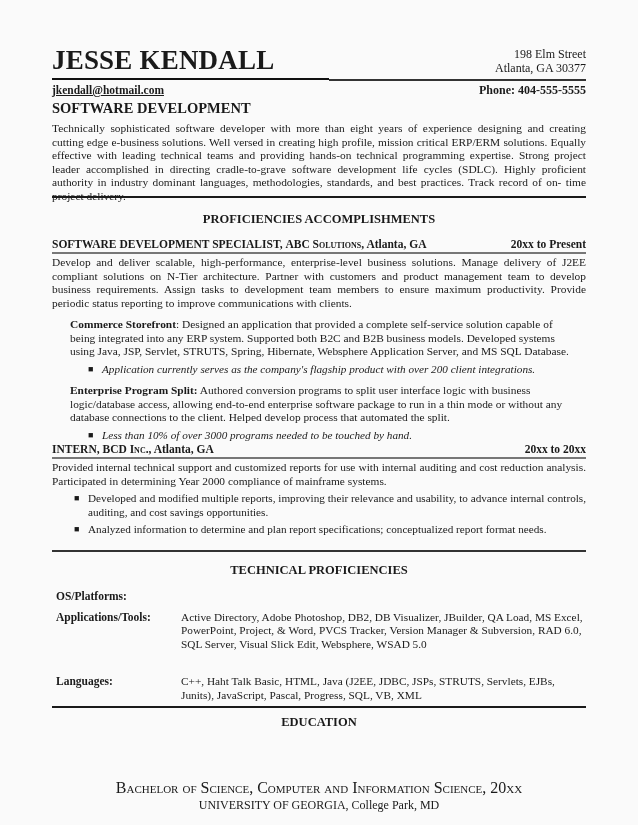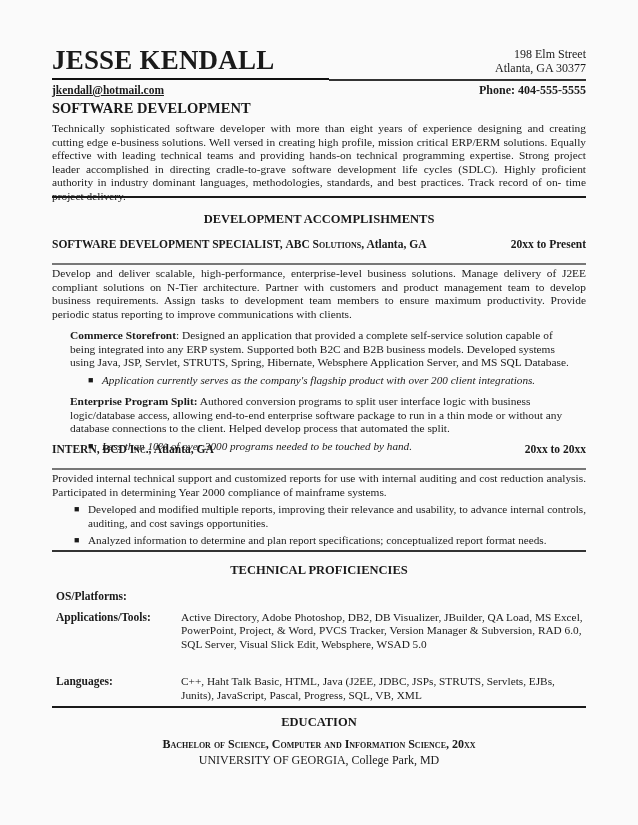--- a/index.html
+++ b/index.html
@@ -20,34 +20,34 @@
   .email { position: absolute; left: 0; top: 84px; font-size: 11.5px; font-weight: bold; text-decoration: underline; }
   .phone { position: absolute; right: 0; top: 83px; font-size: 12px; font-weight: bold; }
   .title { position: absolute; left: 0; width: 534px; top: 100px; text-align: left; font-size: 14.5px; font-weight: bold; }
   .para { font-size: 11.4px; line-height: 13.5px; text-align: justify; }
   .summary { position: absolute; left: 0; top: 122px; width: 534px; }
   .hr { position: absolute; left: 0; width: 534px; height: 2px; background: #1a1a1a; }
   .sect { position: absolute; left: 0; width: 534px; text-align: center; font-weight: bold; font-size: 12.5px; }
   .job { position: absolute; left: 0; width: 534px; }
   .jobhead {
     display: flex; justify-content: space-between; font-size: 11.5px; font-weight: bold;
-    border-bottom: 2px solid #777; padding-bottom: 12px; line-height: 13px;
+    border-bottom: 2px solid #777; padding-bottom: 1px; line-height: 13px;
   }
   .jobhead .sc { font-variant: small-caps; }
   .sub { margin-left: 18px; margin-top: 8px; width: 500px; text-align: left; }
   .sub b { font-weight: bold; }
   .bullet { display: flex; margin-top: 4px; font-size: 11.2px; line-height: 13.5px; }
   .bullet .dot { width: 14px; flex: 0 0 14px; text-align: left; font-size: 9px; }
   .bullet.it .txt { font-style: italic; }
   .skills { position: absolute; left: 4px; width: 530px; font-size: 11.3px; line-height: 13.5px; }
   .skill { display: flex; margin-bottom: 7px; }
   .skill .k { width: 125px; flex: 0 0 125px; font-weight: bold; font-size: 11.5px; }
   .skill .v { flex: 1; }
   .edu { position: absolute; left: 0; width: 534px; text-align: center; }
-  .edu .deg { font-weight: bold; font-variant: small-caps; font-size: 12px; }
+  .edu .deg { font-weight: normal; font-variant: small-caps; font-size: 16px; margin-top: 42px; }
   .edu .uni { font-size: 12px; margin-top: 1px; }
 </style>
 </head>
 <body>
 
 <div class="page">
 
   <div class="name">JESSE KENDALL</div>
   <div class="addr">
     <div>198 Elm Street</div>
@@ -57,21 +57,21 @@
       <div class="l"></div>
       <div class="r"></div>
     </div>
   <div class="email">jkendall@hotmail.com</div>
   <div class="phone">Phone: 404-555-5555</div>
   <div class="title">SOFTWARE DEVELOPMENT</div>
 
   <div class="summary para">Technically sophisticated software developer with more than eight years of experience designing and creating cutting edge e-business solutions. Well versed in creating high profile, mission critical ERP/ERM solutions. Equally effective with leading technical teams and providing hands-on technical programming expertise. Strong project leader accomplished in directing cradle-to-grave software development life cycles (SDLC). Highly proficient authority in industry dominant languages, methodologies, standards, and best practices. Track record of on- time project delivery.</div>
 
   <div class="hr" style="top:196px"></div>
-  <div class="sect" style="top:212px">DEVELOPMENT ACCOMPLISHMENTS</div>
+  <div class="sect" style="top:212px">PROFICIENCIES ACCOMPLISHMENTS</div>
 
   <div class="job" style="top:238px">
     <div class="jobhead">
       <span><span>SOFTWARE DEVELOPMENT SPECIALIST, </span><span class="sc">ABC Solutions</span><span>, Atlanta, GA</span></span>
       <span>20xx to Present</span>
     </div>
     <div class="para" style="margin-top:2px">Develop and deliver scalable, high-performance, enterprise-level business solutions. Manage delivery of J2EE compliant solutions on N-Tier architecture. Partner with customers and product management team to develop business requirements. Assign tasks to development team members to ensure maximum productivity. Provide periodic status reporting to improve communications with clients.</div>
 
     <div class="sub para">
       <b>Commerce Storefront</b><span>: </span><span>Designed an application that provided a complete self-service solution capable of being integrated into any ERP system. Supported both B2C and B2B business models. Developed systems using Java, JSP, Servlet, STRUTS, Spring, Hibernate, Websphere Application Server, and MS SQL Database.</span>

